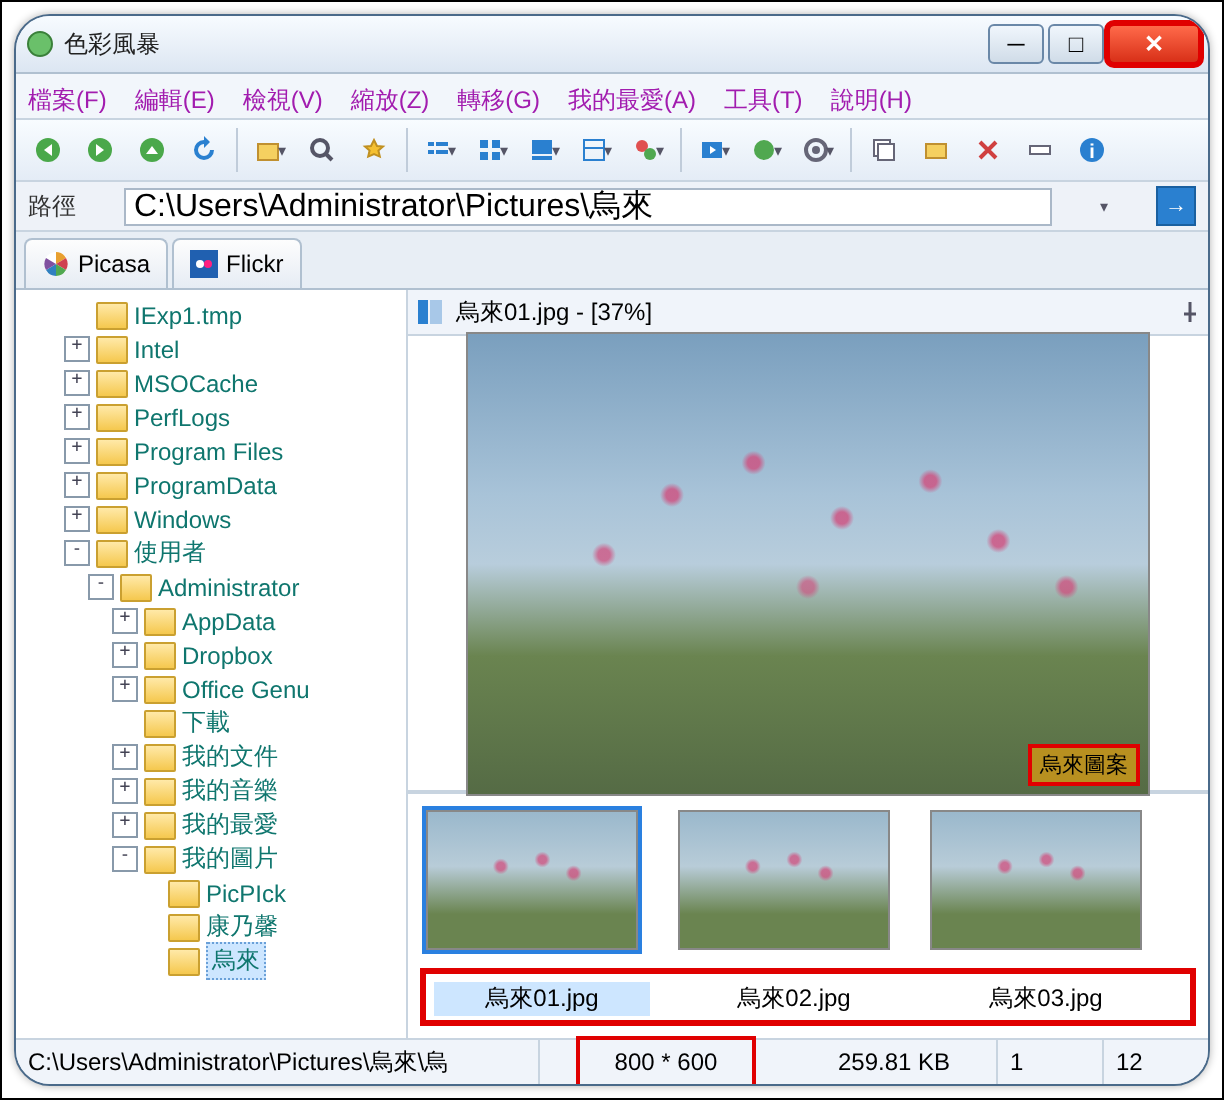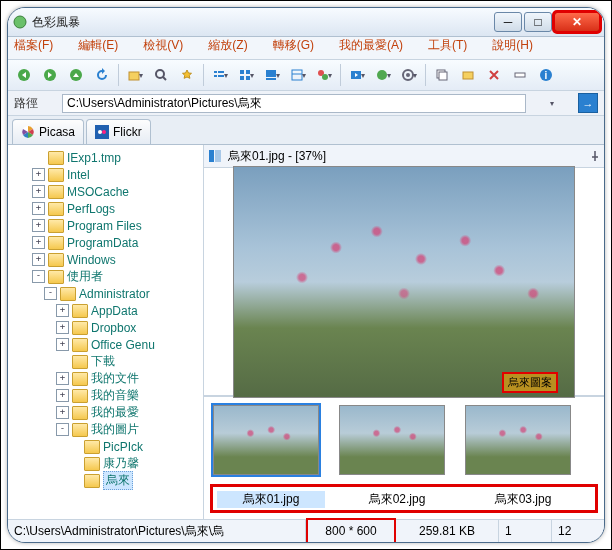--- a/index.html
+++ b/index.html
@@ -6,29 +6,29 @@
 .outer{border:1px solid #000;width:610px;height:548px;position:relative;background:#fff}
 .window{position:absolute;left:6px;top:6px;right:6px;bottom:6px;border:1px solid #4a6a8a;border-radius:18px;box-shadow:0 0 4px rgba(0,0,0,.3);background:#e8eef5;display:flex;flex-direction:column;overflow:hidden}
 .titlebar{height:28px;background:linear-gradient(#f7fbff,#dce6f2);display:flex;align-items:center;padding:0 4px;border-bottom:1px solid #b0c0d0}
 .titlebar .icon{width:16px;height:16px;margin-right:4px}
 .titlebar .title{flex:1;color:#222}
 .winbtn{height:18px;border:1px solid #6a88a8;border-radius:3px;margin-left:2px;display:flex;align-items:center;justify-content:center;font-weight:bold;font-family:Arial;font-size:12px}
 .min{width:26px;background:linear-gradient(#f0f6fc,#d0dce8)}
 .max{width:26px;background:linear-gradient(#f0f6fc,#d0dce8)}
 .close{width:44px;background:linear-gradient(#ff6a4a,#d83018);color:#fff;border-color:#a02010}
 .close.highlight{outline:3px solid #e00000;outline-offset:-1px}
-.menubar{height:22px;background:#f2f6fb;border-bottom:1px solid #c8d4e0;display:flex;align-items:flex-start;padding:0 6px;gap:25px;color:#c2410c}
+.menubar{height:22px;background:#f2f6fb;border-bottom:1px solid #c8d4e0;display:flex;align-items:flex-end;padding:0 6px;gap:14px;color:#a21caf}
 .toolbar{height:30px;background:linear-gradient(#f8fcff,#e4ecf6);border-bottom:1px solid #c8d4e0;display:flex;align-items:center;padding:0 4px;gap:2px}
 .btn{width:22px;height:22px;border:1px solid transparent;border-radius:3px;display:flex;align-items:center;justify-content:center}
 .sep{width:1px;height:22px;background:#c0ccda;margin:0 2px}
 .dd{display:flex;align-items:center}
 .dd .car{font-size:8px;color:#556;margin-left:-2px}
 .pathbar{height:24px;background:#eef2f8;border-bottom:1px solid #c8d4e0;display:flex;align-items:center;padding:0 6px;gap:24px}
 .pathbar .label{color:#333}
-.pathbar input{flex:1;height:17px;border:1px solid #aab8c8;background:#fff;padding:0 4px;font-family:inherit;font-size:12px}
+.pathbar input{flex:1;height:17px;border:1px solid #aab8c8;background:#fff;padding:0 4px;font-family:inherit;font-size:16px}
 .pathbar .car{font-size:8px;color:#556}
 .pathbar .go{width:18px;height:18px;background:#2a80d0;border:1px solid #1a60a0;color:#fff;display:flex;align-items:center;justify-content:center;font-size:11px}
 .tabs{height:28px;display:flex;align-items:flex-end;padding:0 4px;gap:2px}
 .tab{height:24px;border:1px solid #b0c0d0;border-bottom:none;border-radius:4px 4px 0 0;background:linear-gradient(#fdfdfd,#e6ecf4);padding:0 8px;display:flex;align-items:center;gap:4px}
 .tab .ico{width:14px;height:14px}
 .body{flex:1;display:flex;min-height:0;background:#fff;border-top:1px solid #b0c0d0}
 .tree{width:195px;border-right:1px solid #c8d4e0;overflow:auto;background:#fff;padding:4px 0}
 .node{white-space:nowrap;height:17px;display:flex;align-items:center}
 .exp{width:11px;height:11px;border:1px solid #8899aa;background:#fff;color:#445;font-size:9px;line-height:9px;text-align:center;margin-right:3px;font-family:monospace}
 .noexp{width:13px;margin-right:3px}
@@ -43,36 +43,36 @@
 .photo{width:340px;height:230px;background:linear-gradient(180deg,#7a9fbe 0%,#a8c3d8 35%,#b8cddc 50%,#6a8450 70%,#556b45 100%);position:relative;border:1px solid #888;overflow:hidden}
 .photo::before{content:"";position:absolute;inset:0;background:
  radial-gradient(circle at 30% 35%,rgba(210,70,120,.75) 0 3px,transparent 6px),
  radial-gradient(circle at 42% 28%,rgba(210,70,120,.75) 0 3px,transparent 6px),
  radial-gradient(circle at 55% 40%,rgba(210,70,120,.75) 0 3px,transparent 6px),
  radial-gradient(circle at 68% 32%,rgba(210,70,120,.75) 0 3px,transparent 6px),
  radial-gradient(circle at 78% 45%,rgba(210,70,120,.75) 0 3px,transparent 6px),
  radial-gradient(circle at 20% 48%,rgba(210,70,120,.7) 0 3px,transparent 6px),
  radial-gradient(circle at 88% 55%,rgba(210,70,120,.7) 0 3px,transparent 6px),
  radial-gradient(circle at 50% 55%,rgba(210,70,120,.6) 0 3px,transparent 6px);}
-.wm{position:absolute;right:16px;bottom:4px;background:#b89020;color:#000;border:2px solid #e00000;padding:1px 4px;font-size:11px}
+.wm{position:absolute;right:4px;bottom:4px;background:#b89020;color:#000;border:2px solid #e00000;padding:1px 4px;font-size:11px}
 .thumbs{height:110px;border-top:1px solid #c8d4e0;background:#fff;padding:6px;display:flex;flex-direction:column}
 .thumbrow{flex:1;display:flex;gap:18px;align-items:flex-start;padding:2px 2px}
 .thumb{width:108px;display:flex;flex-direction:column;align-items:center}
 .thumb .img{width:104px;height:68px;border:1px solid #888;background:linear-gradient(180deg,#9ab8cc 0%,#b8ccd8 40%,#6a8450 75%);position:relative;overflow:hidden}
 .thumb .img::before{content:"";position:absolute;inset:0;background:
  radial-gradient(circle at 35% 40%,rgba(210,70,120,.7) 0 2px,transparent 4px),
  radial-gradient(circle at 55% 35%,rgba(210,70,120,.7) 0 2px,transparent 4px),
  radial-gradient(circle at 70% 45%,rgba(210,70,120,.7) 0 2px,transparent 4px);}
 .thumb.sel .img{outline:2px solid #2a80e0}
 .caprow{display:flex;gap:18px;border:3px solid #e00000;padding:4px 4px 2px 4px;margin-top:2px}
 .caprow .cap{width:108px;text-align:center}
 .caprow .cap.sel{background:#cde6ff}
 .status{height:22px;border-top:1px solid #c8d4e0;background:#f0f4fa;display:flex;align-items:center}
 .cell{height:100%;border-right:1px solid #c8d4e0;display:flex;align-items:center;padding:0 6px}
-.cell.hl{border:2px solid #e00000;padding:0 6px;margin:-1px 0}
+.cell.hl{border:2px solid #e00000;padding:0 6px;margin:-1px 18px}
 svg{display:block}
 </style>
 </head>
 <body>
 
 <div class="outer">
 <div class="window">
 
 <div class="titlebar">
   <span class="icon">

